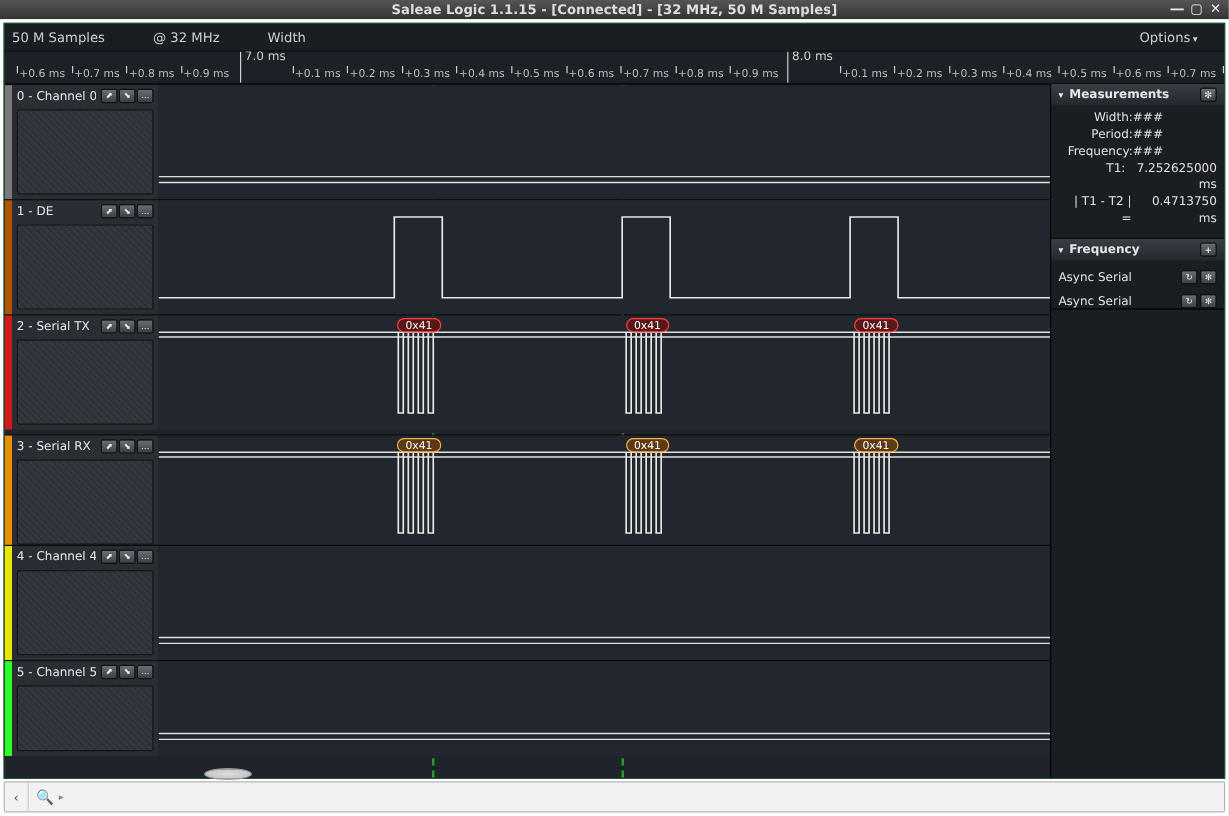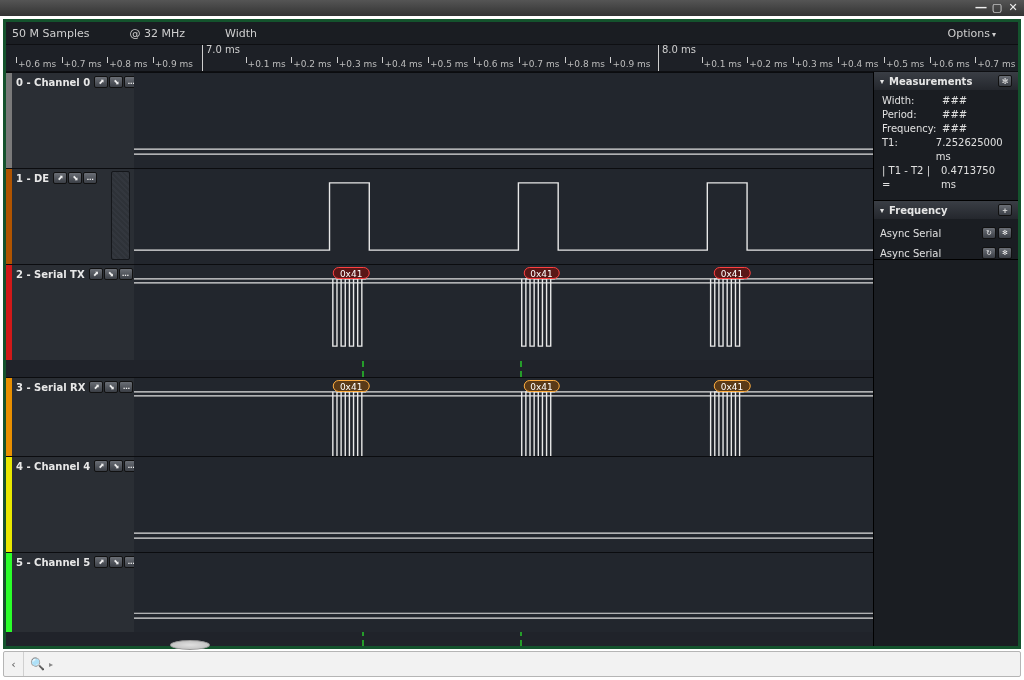--- a/index.html
+++ b/index.html
@@ -1,40 +1,40 @@
 <!DOCTYPE html>
 <html><head>
 <meta charset="utf-8">
 <style>
   * { box-sizing: border-box; margin: 0; padding: 0; }
   html, body { width: 1024px; height: 680px; background: #bdbdbd; font-family: "DejaVu Sans", Arial, sans-serif; font-size: 11px; color: #ccc; overflow: hidden; }
   .window-chrome { height: 16px; background: linear-gradient(#555,#333); display:flex; align-items:center; justify-content:center; position:relative; color:#ddd; font-weight:bold; }
   .window-chrome .wc-btns { position:absolute; right:4px; top:1px; display:flex; gap:2px; }
   .wc-btn { width:14px; height:12px; display:flex; align-items:center; justify-content:center; color:#eee; font-size:11px; line-height:1; }
   .app { position:relative; width:1024px; height:664px; background:#fff; padding:3px; }
-  .inner { position:relative; width:100%; height:630px; background:#1a1d22; border:3px solid #14532d; }
+  .inner { position:relative; width:100%; height:630px; background:#1a1d22; border:1px solid #14532d; }
   .topbar { height:22px; display:flex; align-items:center; color:#cfcfcf; font-size:11px; }
   .topbar .tb-left { display:flex; gap:40px; padding-left:6px; }
   .topbar .tb-right { margin-left:auto; padding-right:22px; }
   .tb-item { white-space:nowrap; }
   .options::after { content:"\25BE"; font-size:8px; margin-left:2px; }
 
   .ruler { height:28px; background:#1d2026; border-top:1px solid #0e0f12; border-bottom:1px solid #0e0f12; position:relative; overflow:hidden; }
   .ruler .ticks { position:absolute; inset:0; }
   .tick { position:absolute; top:0; height:100%; color:#cfcfcf; }
   .tick .major-line { position:absolute; left:0; top:0; width:1px; height:100%; background:#cfcfcf; }
   .tick .major-label { position:absolute; top:-1px; left:4px; font-size:10px; white-space:nowrap; }
   .tick .miniline { position:absolute; top:12px; width:1px; height:6px; background:#cfcfcf; }
 
   .workspace { position:absolute; top:50px; bottom:0; left:0; right:0; display:flex; }
   .track-col { flex:1; position:relative; background:#20232a; }
   .right-panel { width:145px; background:#1a1d22; border-left:1px solid #000; }
 
   .channel { position:absolute; left:0; right:0; border-top:1px solid #0b0c0f; }
-  .channel .ch-head { position:absolute; left:0; top:0; width:128px; height:100%; background:#2a2e34; display:flex; flex-direction:row;font-weight:bold; }
+  .channel .ch-head { position:absolute; left:0; top:0; width:128px; height:100%; background:#2a2e34; display:flex; flex-direction:column; }
   .channel .ch-head .color-strip { position:absolute; left:0; top:0; bottom:0; width:6px; }
   .channel .ch-head .texrow { display:flex; align-items:center; height:18px; padding-left:10px; gap:4px; }
   .channel .ch-head .texrow .label { flex:1; font-size:10px; color:#e8e8e8; white-space:nowrap; overflow:hidden; }
   .channel .ch-head .texrow .btns { display:flex; gap:1px; padding-right:4px; }
   .mini-btn { width:14px; height:12px; background:linear-gradient(#6a6e75,#3b3f46); border:1px solid #111; border-radius:2px; display:flex; align-items:center; justify-content:center; font-size:7px; color:#eee; }
   .channel .ch-head .texarea { flex:1; margin:2px 4px 4px 10px; background:repeating-linear-gradient(45deg,#2e3238,#2e3238 2px,#33373e 2px,#33373e 4px); border:1px solid #14161a; border-radius:2px; }
   .channel .wave-area { position:absolute; left:128px; right:0; top:0; bottom:0; background:#22262d; overflow:hidden; }
 
   svg.wave { position:absolute; inset:0; width:100%; height:100%; }
   .wave-line { stroke:#e8e8e8; stroke-width:1.4; fill:none; }
@@ -45,39 +45,40 @@
   .bubble-orange { background:#5a3a17; border:1px solid #ffae40; }
 
   .timing-marker { position:absolute; top:0; bottom:0; width:0; border-left:2px dashed #2aff2a; opacity:0.55; pointer-events:none; }
   .timing-marker .flag { position:absolute; top:0; left:-1px; }
   .timing-marker .flag svg { display:block; }
 
   .rp-section { border-bottom:1px solid #000; }
   .rp-header { height:18px; background:linear-gradient(#3a3e45,#24272d); display:flex; align-items:center; padding:0 6px; color:#e6e6e6; font-size:10px; font-weight:bold; }
   .rp-header .tri { margin-right:5px; font-size:8px; }
   .rp-header .gear { margin-left:auto; width:14px; height:12px; background:linear-gradient(#6a6e75,#3b3f46); border:1px solid #111; border-radius:2px; display:flex; align-items:center; justify-content:center; font-size:8px; }
-  .rp-body { padding:4px 6px 8px 8px; background:#1a1d22; }
+  .rp-body { padding:4px 6px 8px 8px; background:#1a1d22;text-align:right; }
   .rp-body .row { display:flex; font-size:10px; line-height:14px; color:#e0e0e0; }
   .rp-body .row .k { width:60px; }
   .analyzer-row { display:flex; align-items:flex-end; height:20px; padding:0 6px; font-size:10px; color:#e0e0e0; }
   .analyzer-row .tools { margin-left:auto; display:flex; gap:2px; }
 
   .bottom-search { position:absolute; left:3px; right:3px; bottom:3px; height:26px; background:#f2f2f2; border:1px solid #b5b5b5; border-radius:2px; display:flex; align-items:stretch; }
   .bs-left { width:20px; display:flex; align-items:center; justify-content:center; color:#555; border-right:1px solid #d0d0d0; }
   .bs-input { flex:1; display:flex; align-items:center; padding-left:6px; color:#666; }
   .bs-input .mag { color:#666; margin-right:4px; font-size:12px; }
   .bs-input .tri2 { color:#888; font-size:8px; }
 
   .scroll-hump { position:absolute; bottom:30px; left:170px; width:40px; height:10px; border-radius:50%; background:radial-gradient(ellipse at center,#e0e0e0,#b9b9b9); border:1px solid #999; }
 
 </style>
 </head>
 <body>
 
 <div class="window-chrome">
+  <span>Saleae Logic 1.1.15 - [Connected] - [32 MHz, 50 M Samples]</span>
   <div class="wc-btns">
     <div class="wc-btn">―</div>
     <div class="wc-btn">▢</div>
     <div class="wc-btn">✕</div>
   </div>
 </div>
 
 <div class="app">
   <div class="inner">
 
@@ -229,21 +230,21 @@
                 <path d="M0 18 L745 18" class="rail"></path>
                 <path d="M200.44843049327338 14 L200.44843049327338 14 L200.44843049327338 82 L204.62443946188324 82 L204.62443946188324 14 L208.80044843049308 14 L208.80044843049308 82 L212.97645739910294 82 L212.97645739910294 14 L217.1524663677128 14 L217.1524663677128 82 L221.32847533632264 82 L221.32847533632264 14 L225.5044843049325 14 L225.5044843049325 82 L229.68049327354234 82 L229.68049327354234 14 L233.8565022421522 14" class="wave-line"></path>
                 <path d="M390.8744394618833 14 L390.8744394618833 14 L390.8744394618833 82 L395.05044843049313 82 L395.05044843049313 14 L399.22645739910297 14 L399.22645739910297 82 L403.40246636771286 82 L403.40246636771286 14 L407.5784753363227 14 L407.5784753363227 82 L411.75448430493253 82 L411.75448430493253 14 L415.9304932735424 14 L415.9304932735424 82 L420.10650224215226 82 L420.10650224215226 14 L424.2825112107621 14" class="wave-line"></path>
                 <path d="M581.3004484304932 14 L581.3004484304932 14 L581.3004484304932 82 L585.4764573991031 82 L585.4764573991031 14 L589.6524663677129 14 L589.6524663677129 82 L593.8284753363228 82 L593.8284753363228 14 L598.0044843049327 14 L598.0044843049327 82 L602.1804932735425 82 L602.1804932735425 14 L606.3565022421524 14 L606.3565022421524 82 L610.5325112107622 82 L610.5325112107622 14 L614.708520179372 14" class="wave-line"></path>
               </svg>
               <div class="decoded-bubble bubble-red" style="left: 217.152px;">0x41</div>
               <div class="decoded-bubble bubble-red" style="left: 407.578px;">0x41</div>
               <div class="decoded-bubble bubble-red" style="left: 598.004px;">0x41</div>
             </div>
           </div>
-          <div class="channel" style="top: 305px; height: 96px;">
+          <div class="channel" style="top: 292px; height: 96px;">
             <div class="ch-head">
               <div class="color-strip" style="background:#e88f00"></div>
               <div class="texrow">
                 <span class="label">3 - Serial RX</span>
                 <span class="btns">
                   <span class="mini-btn">⬈</span>
                   <span class="mini-btn">⬊</span>
                   <span class="mini-btn">…</span>
                 </span>
               </div>

